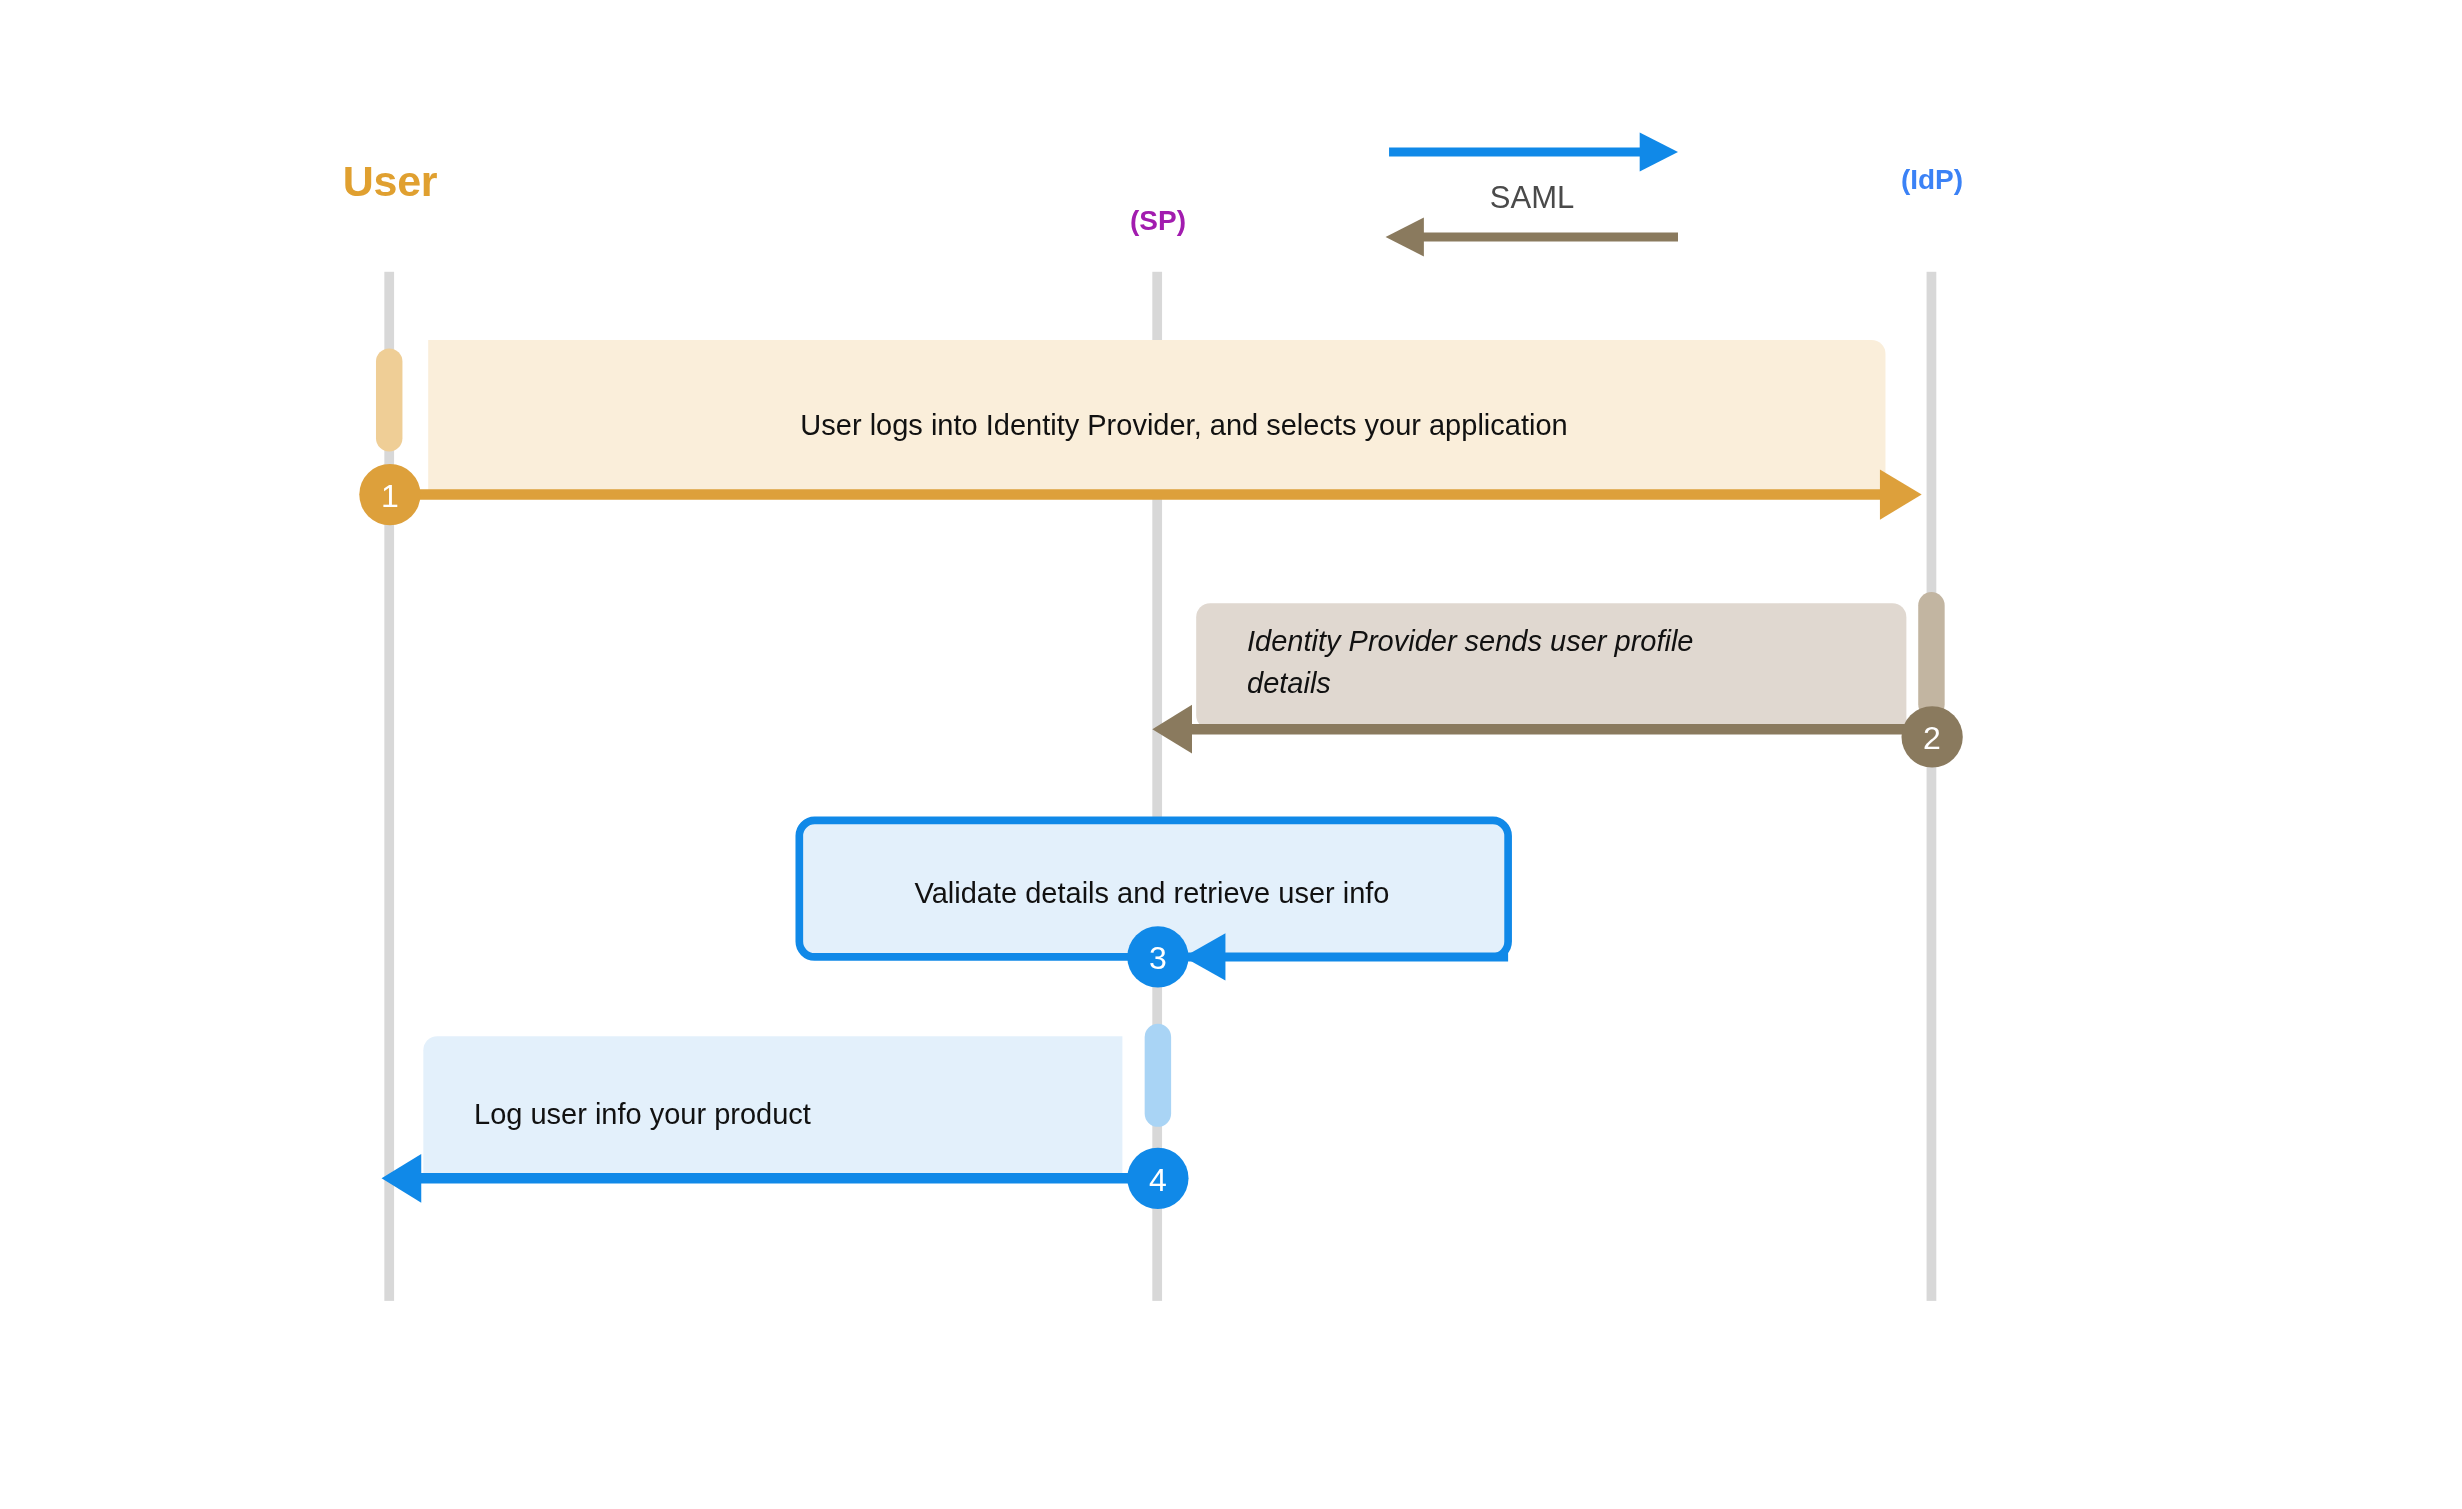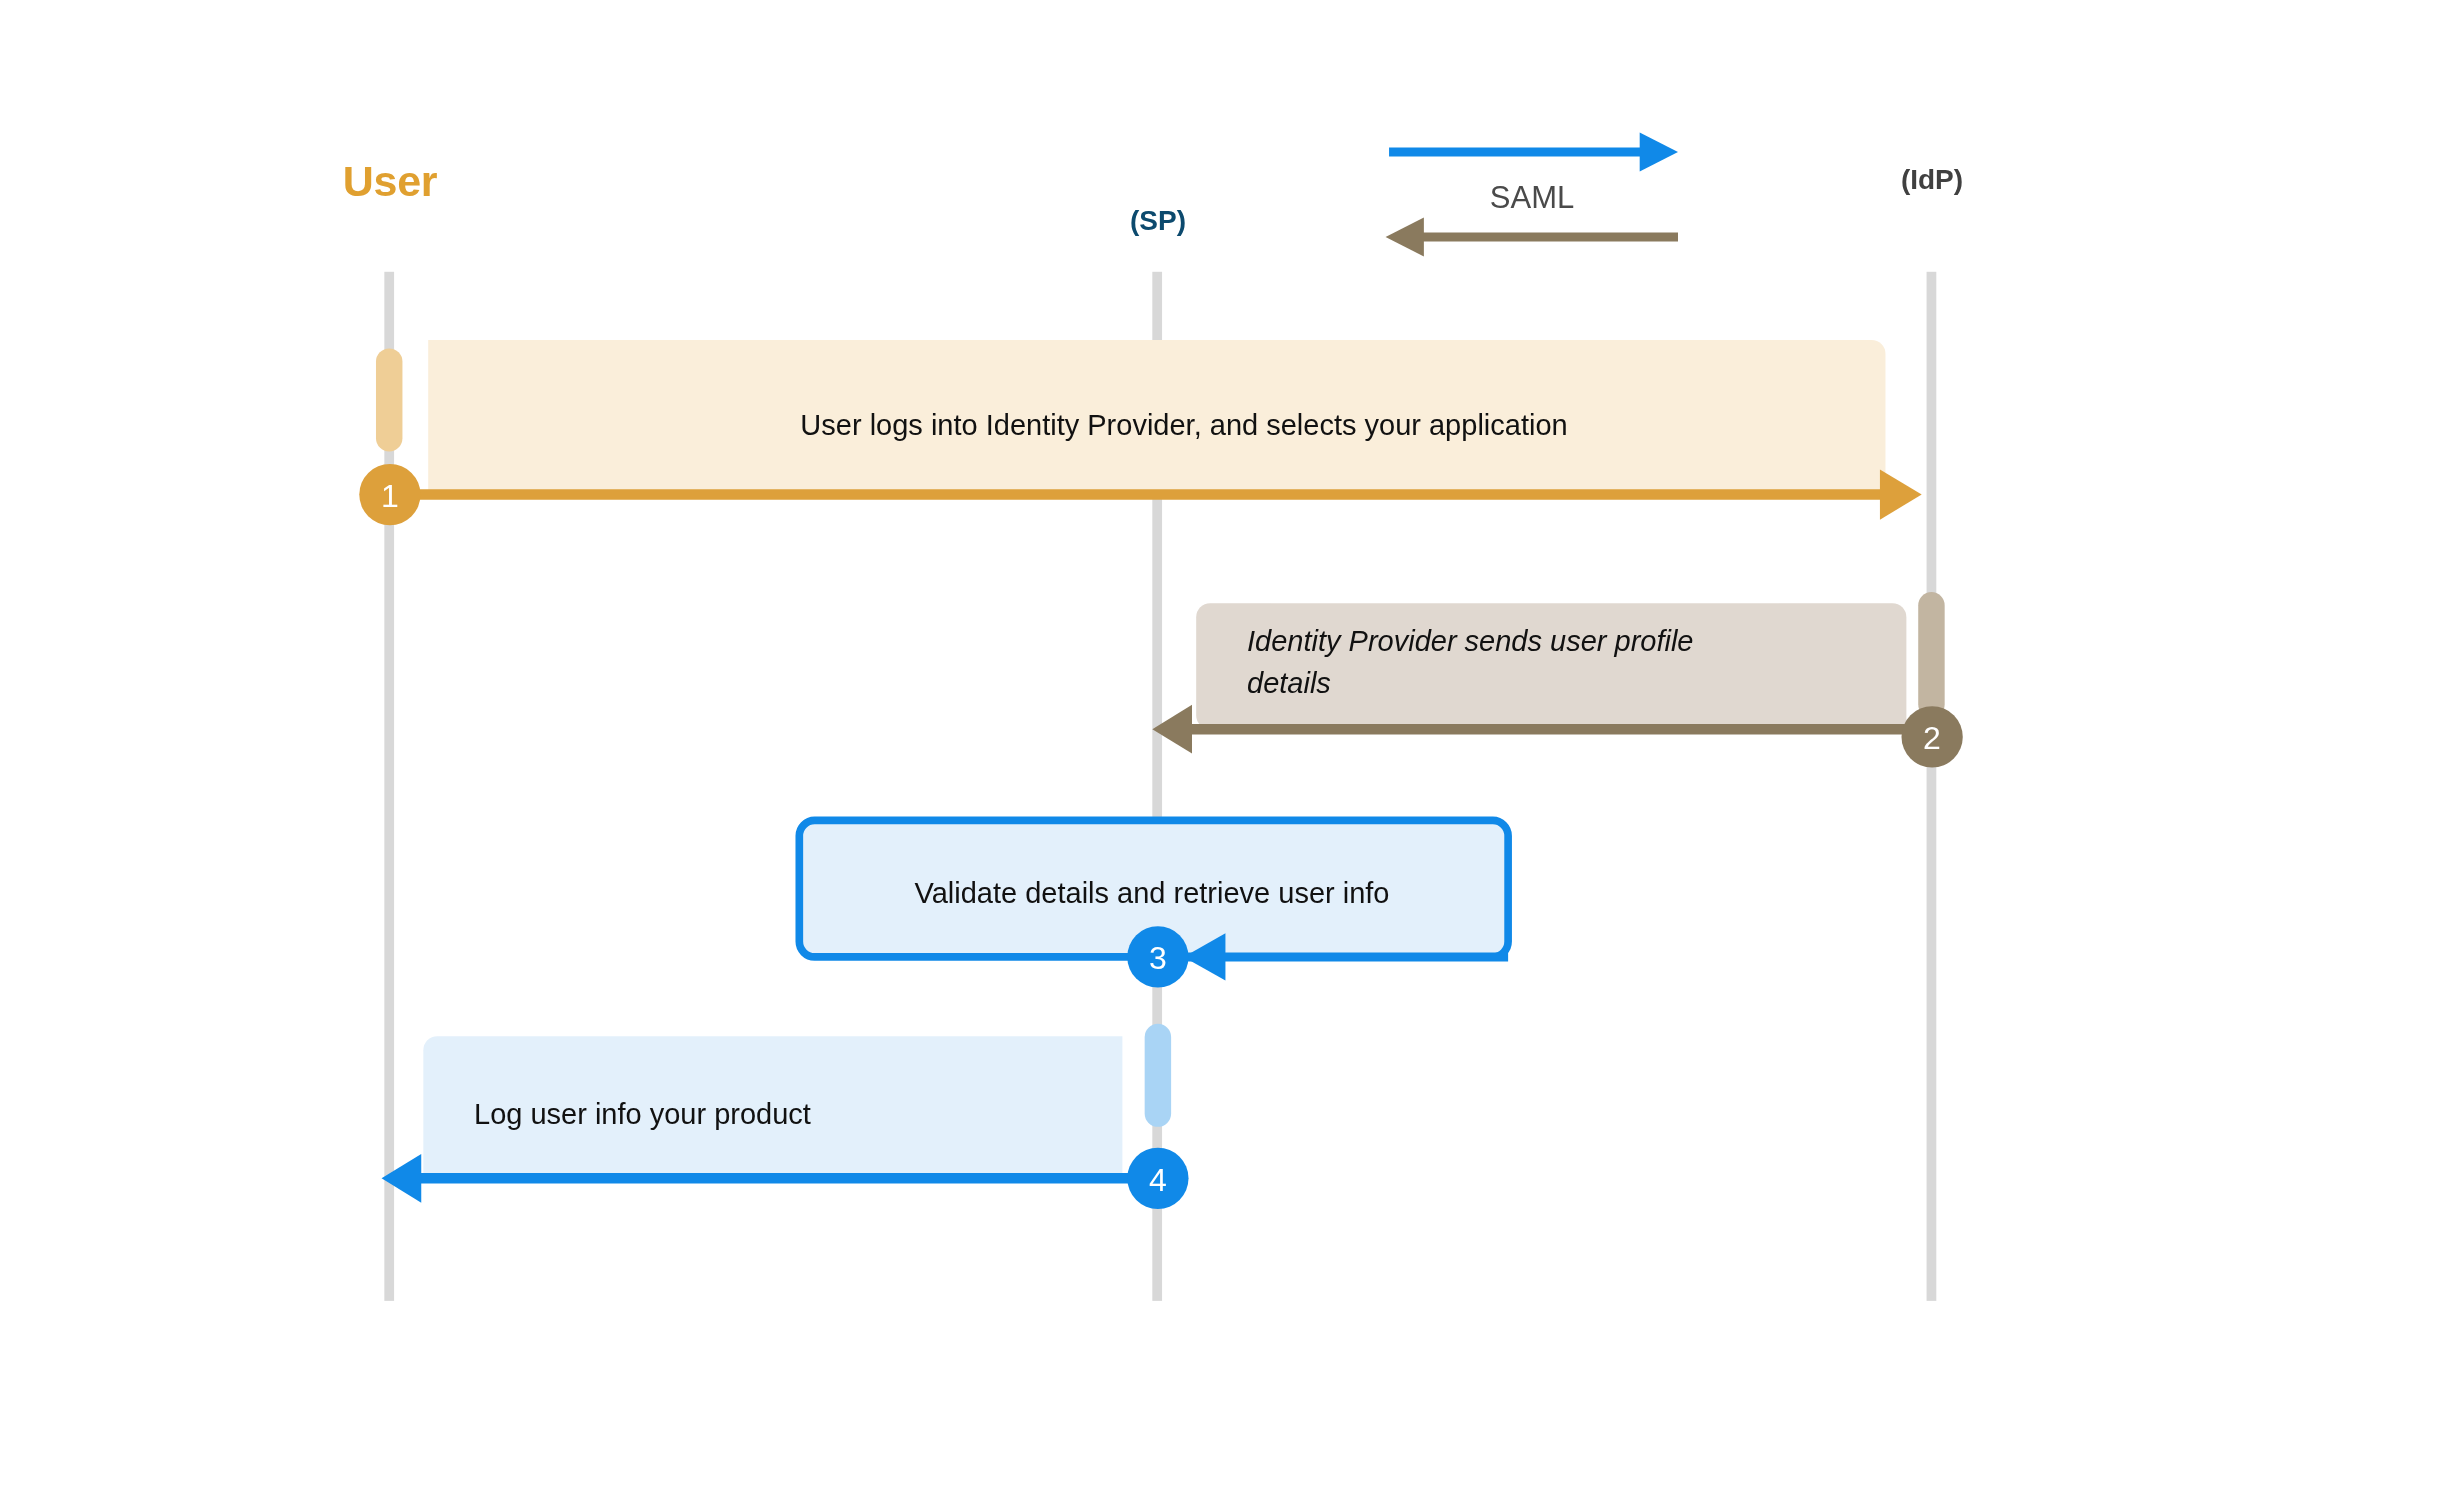--- a/index.html
+++ b/index.html
@@ -41,23 +41,23 @@
     letter-spacing: -0.3px;
   }
   .participant .p-sub {
     font-size: 28px;
     font-weight: bold;
     line-height: 1.25;
     margin-top: 2.8px;
   }
   .p-user .p-title { color: #E0A030; }
   .p-app  .p-title { color: #1089E8; }
-  .p-app  .p-sub   { color: #0c4a6e; margin-top: 44px; }
+  .p-app  .p-sub   { color: #a21caf; margin-top: 44px; }
   .p-idp  .p-title { color: #8A7A5E; }
-  .p-idp  .p-sub   { color: #404040; }
+  .p-idp  .p-sub   { color: #3b82f6; }
 
   
   .saml-label {
     position: absolute;
     font-size: 31px;
     color: #4A4A4A;
     transform: translateX(-50%);
     white-space: nowrap;
     margin-top: 6px;
   }

